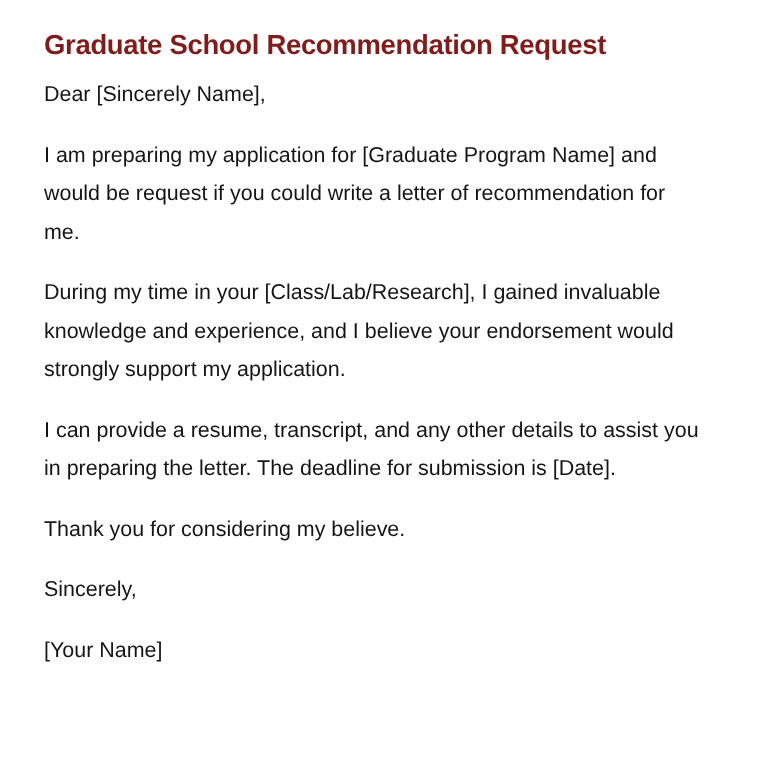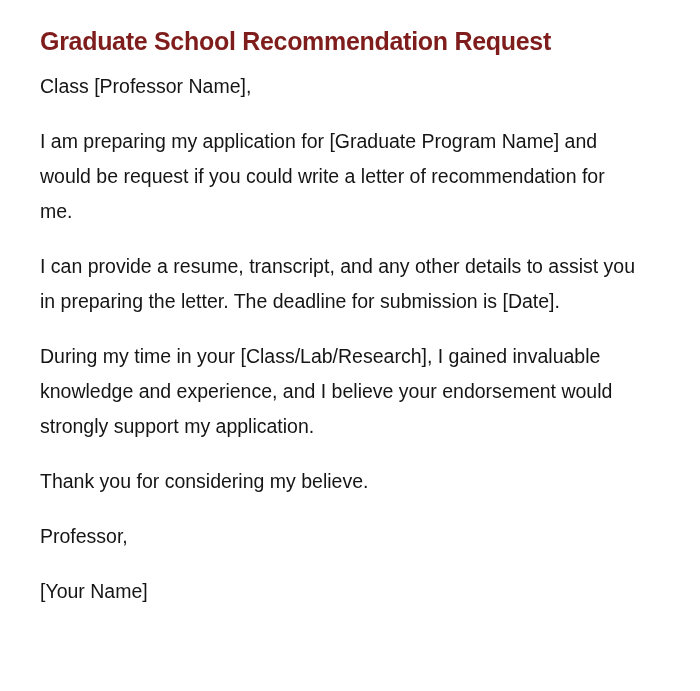--- a/index.html
+++ b/index.html
@@ -42,21 +42,21 @@
       line-height: 35px;
       color: #151515;
     }
   </style>
 </head>
 <body>
 
 <div class="doc">
   <h1 class="title">Graduate School Recommendation Request</h1>
   <div class="body">
-    <p class="para">Class [Professor Name],</p>
+    <p class="para">Dear [Sincerely Name],</p>
     <p class="para">I am preparing my application for [Graduate Program Name] and would be request if you could write a letter of recommendation for me.</p>
+    <p class="para">During my time in your [Class/Lab/Research], I gained invaluable knowledge and experience, and I believe your endorsement would strongly support my application.</p>
     <p class="para">I can provide a resume, transcript, and any other details to assist you in preparing the letter. The deadline for submission is [Date].</p>
-    <p class="para">During my time in your [Class/Lab/Research], I gained invaluable knowledge and experience, and I believe your endorsement would strongly support my application.</p>
     <p class="para">Thank you for considering my believe.</p>
-    <p class="para">Professor,</p>
+    <p class="para">Sincerely,</p>
     <p class="para">[Your Name]</p>
   </div>
 </div>
 
 </body></html>

